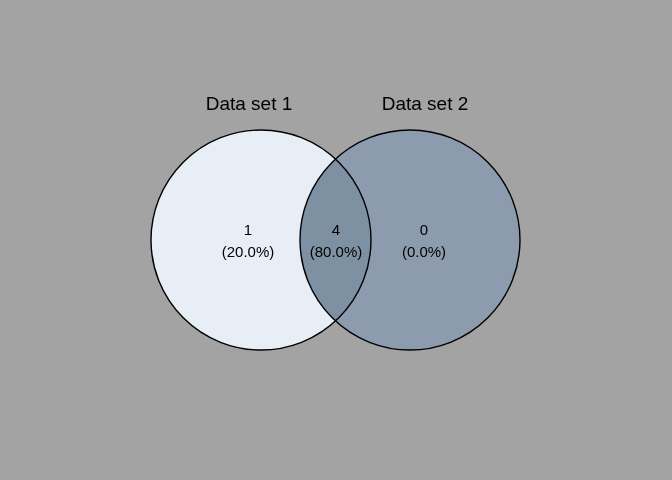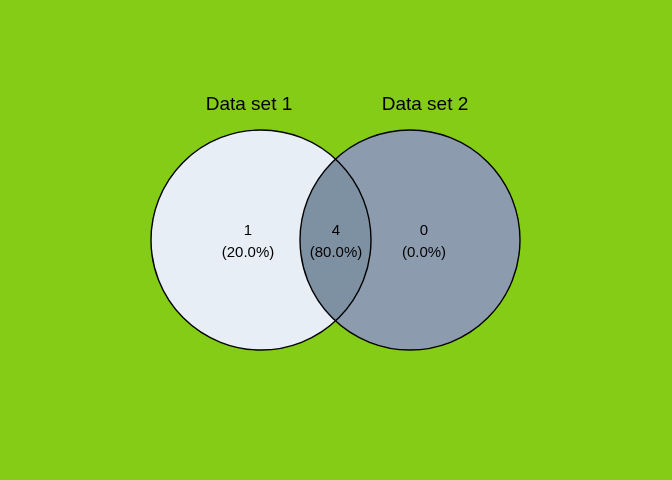--- a/index.html
+++ b/index.html
@@ -4,21 +4,21 @@
 <style>
   html, body {
     margin: 0;
     padding: 0;
     background: #ffffff;
   }
   .canvas {
     position: relative;
     width: 672px;
     height: 480px;
-    background: #84cc16;
+    background: #a3a3a3;
     overflow: hidden;
     font-family: "Liberation Sans", sans-serif;
   }
   svg text {
     fill: #000000;
     font-family: "Liberation Sans", sans-serif;
   }
   .set-title {
     font-size: 19px;
   }

